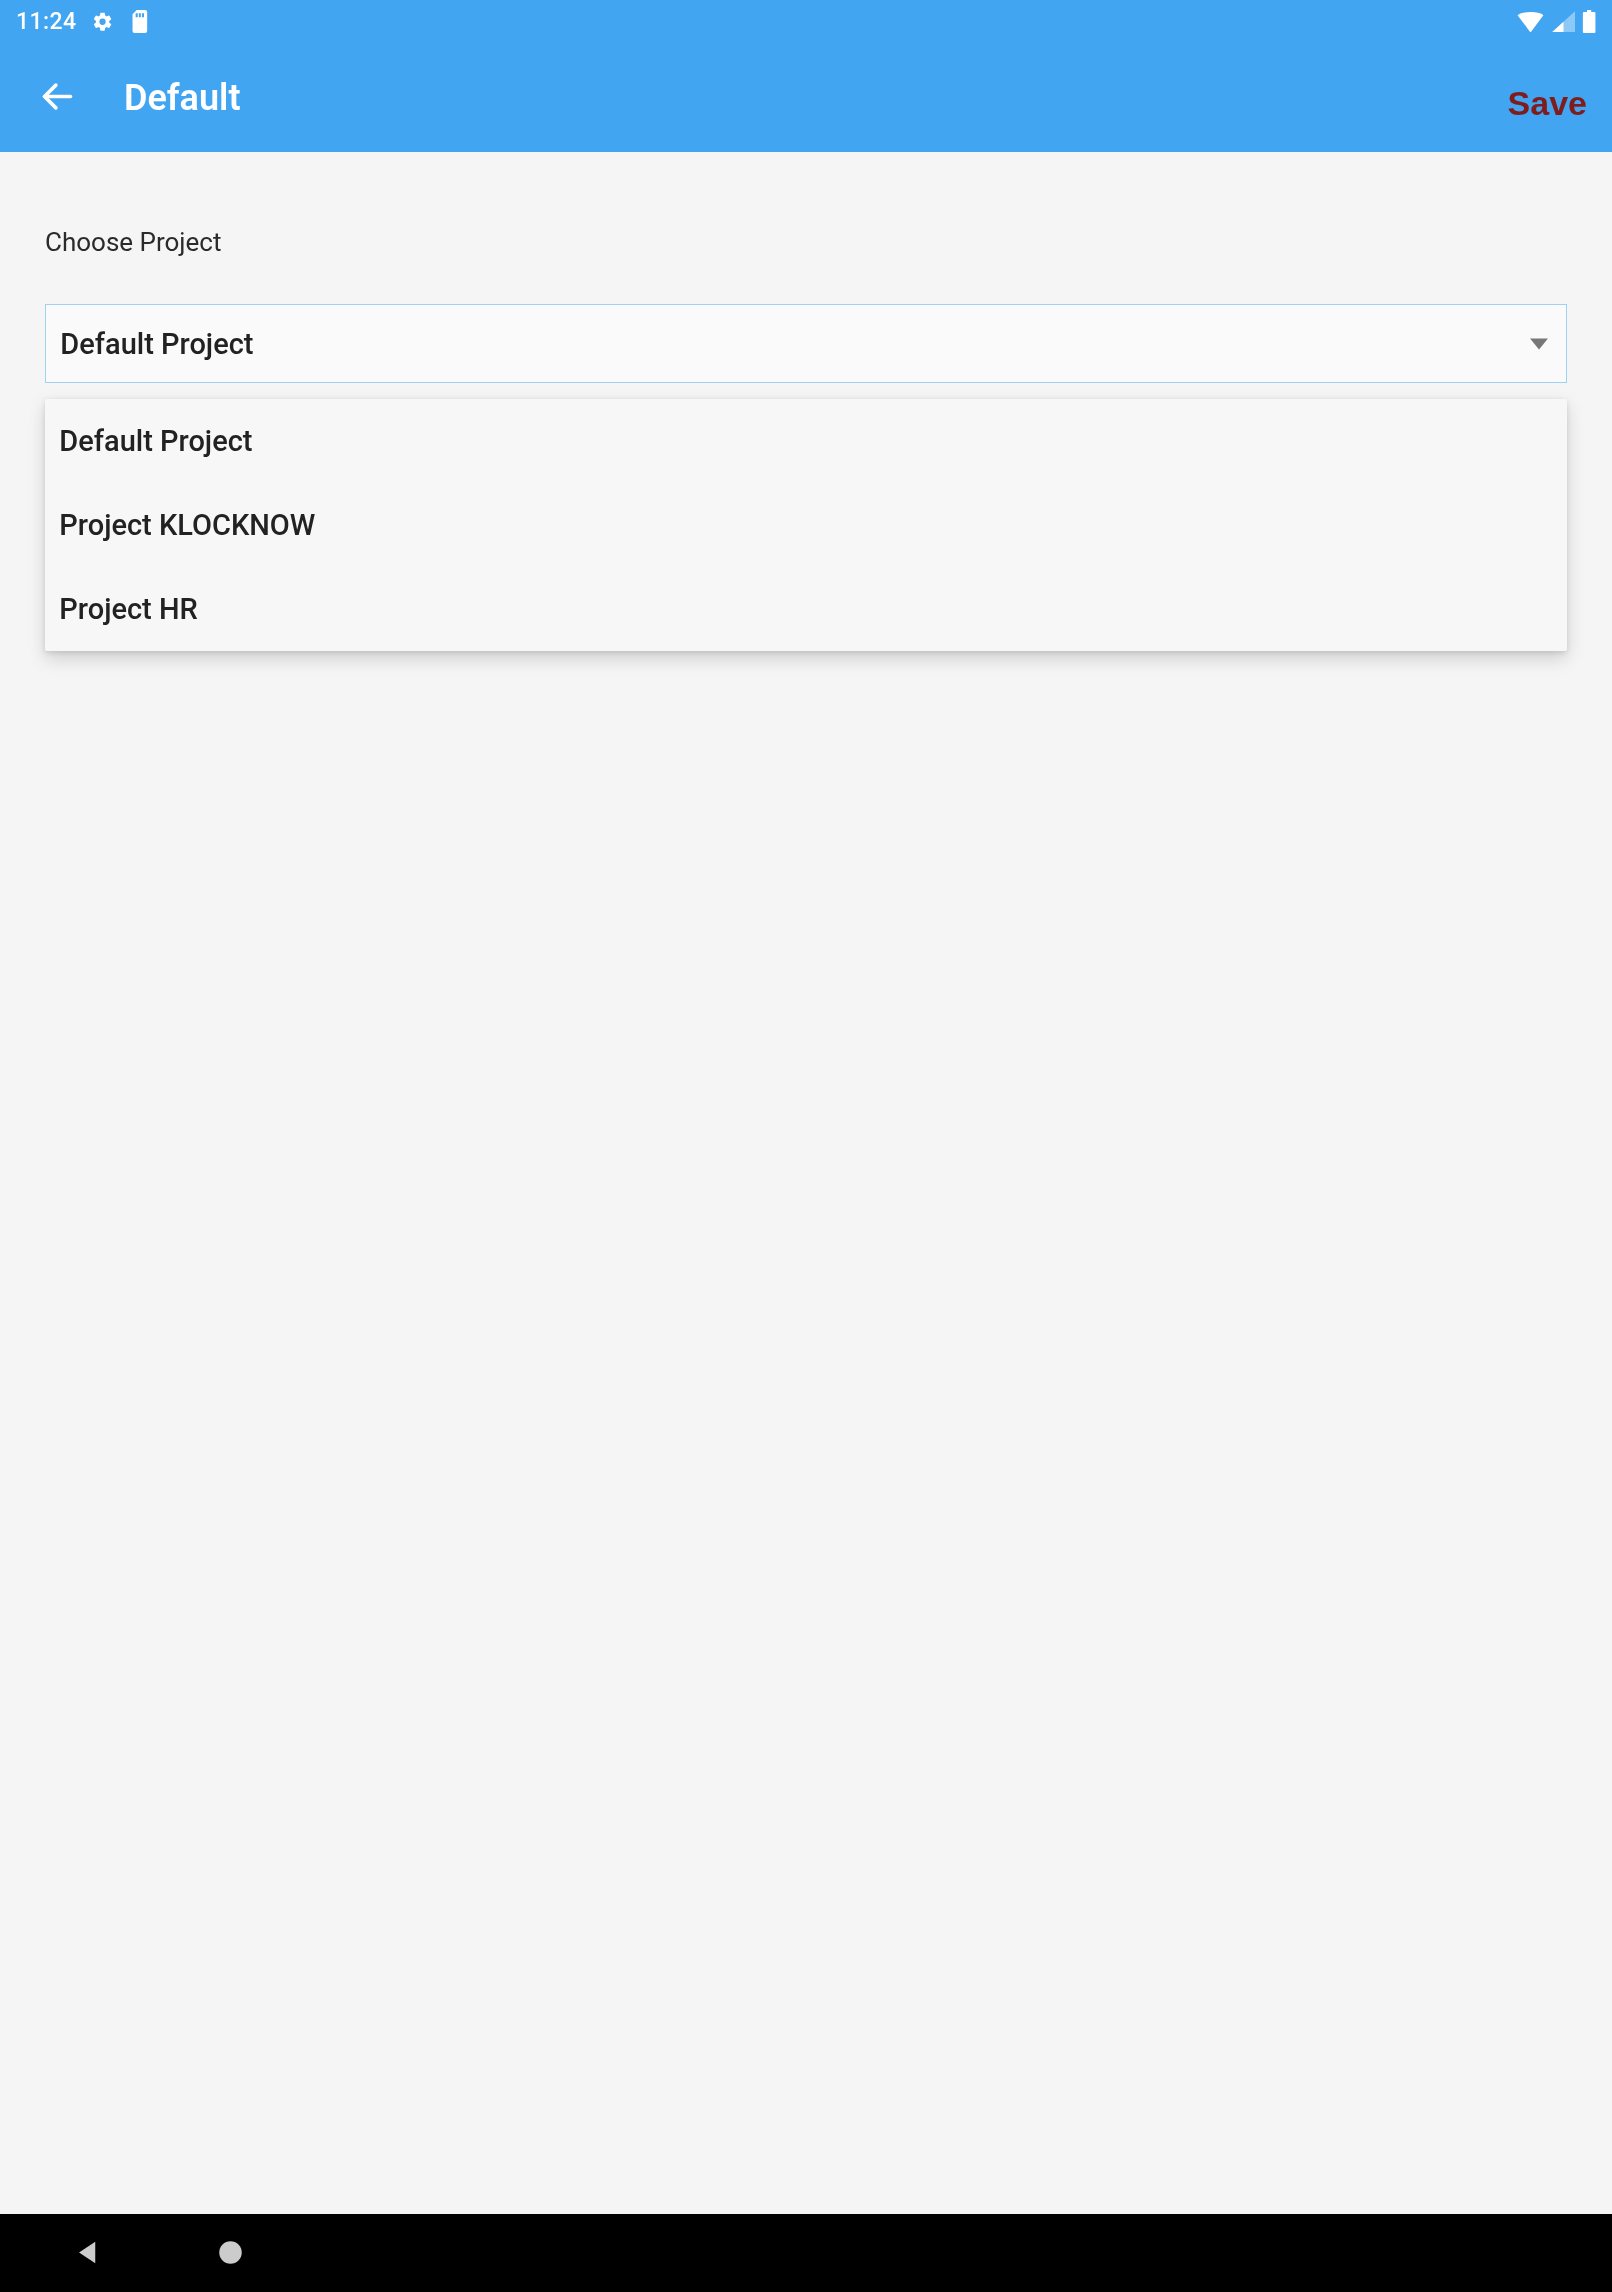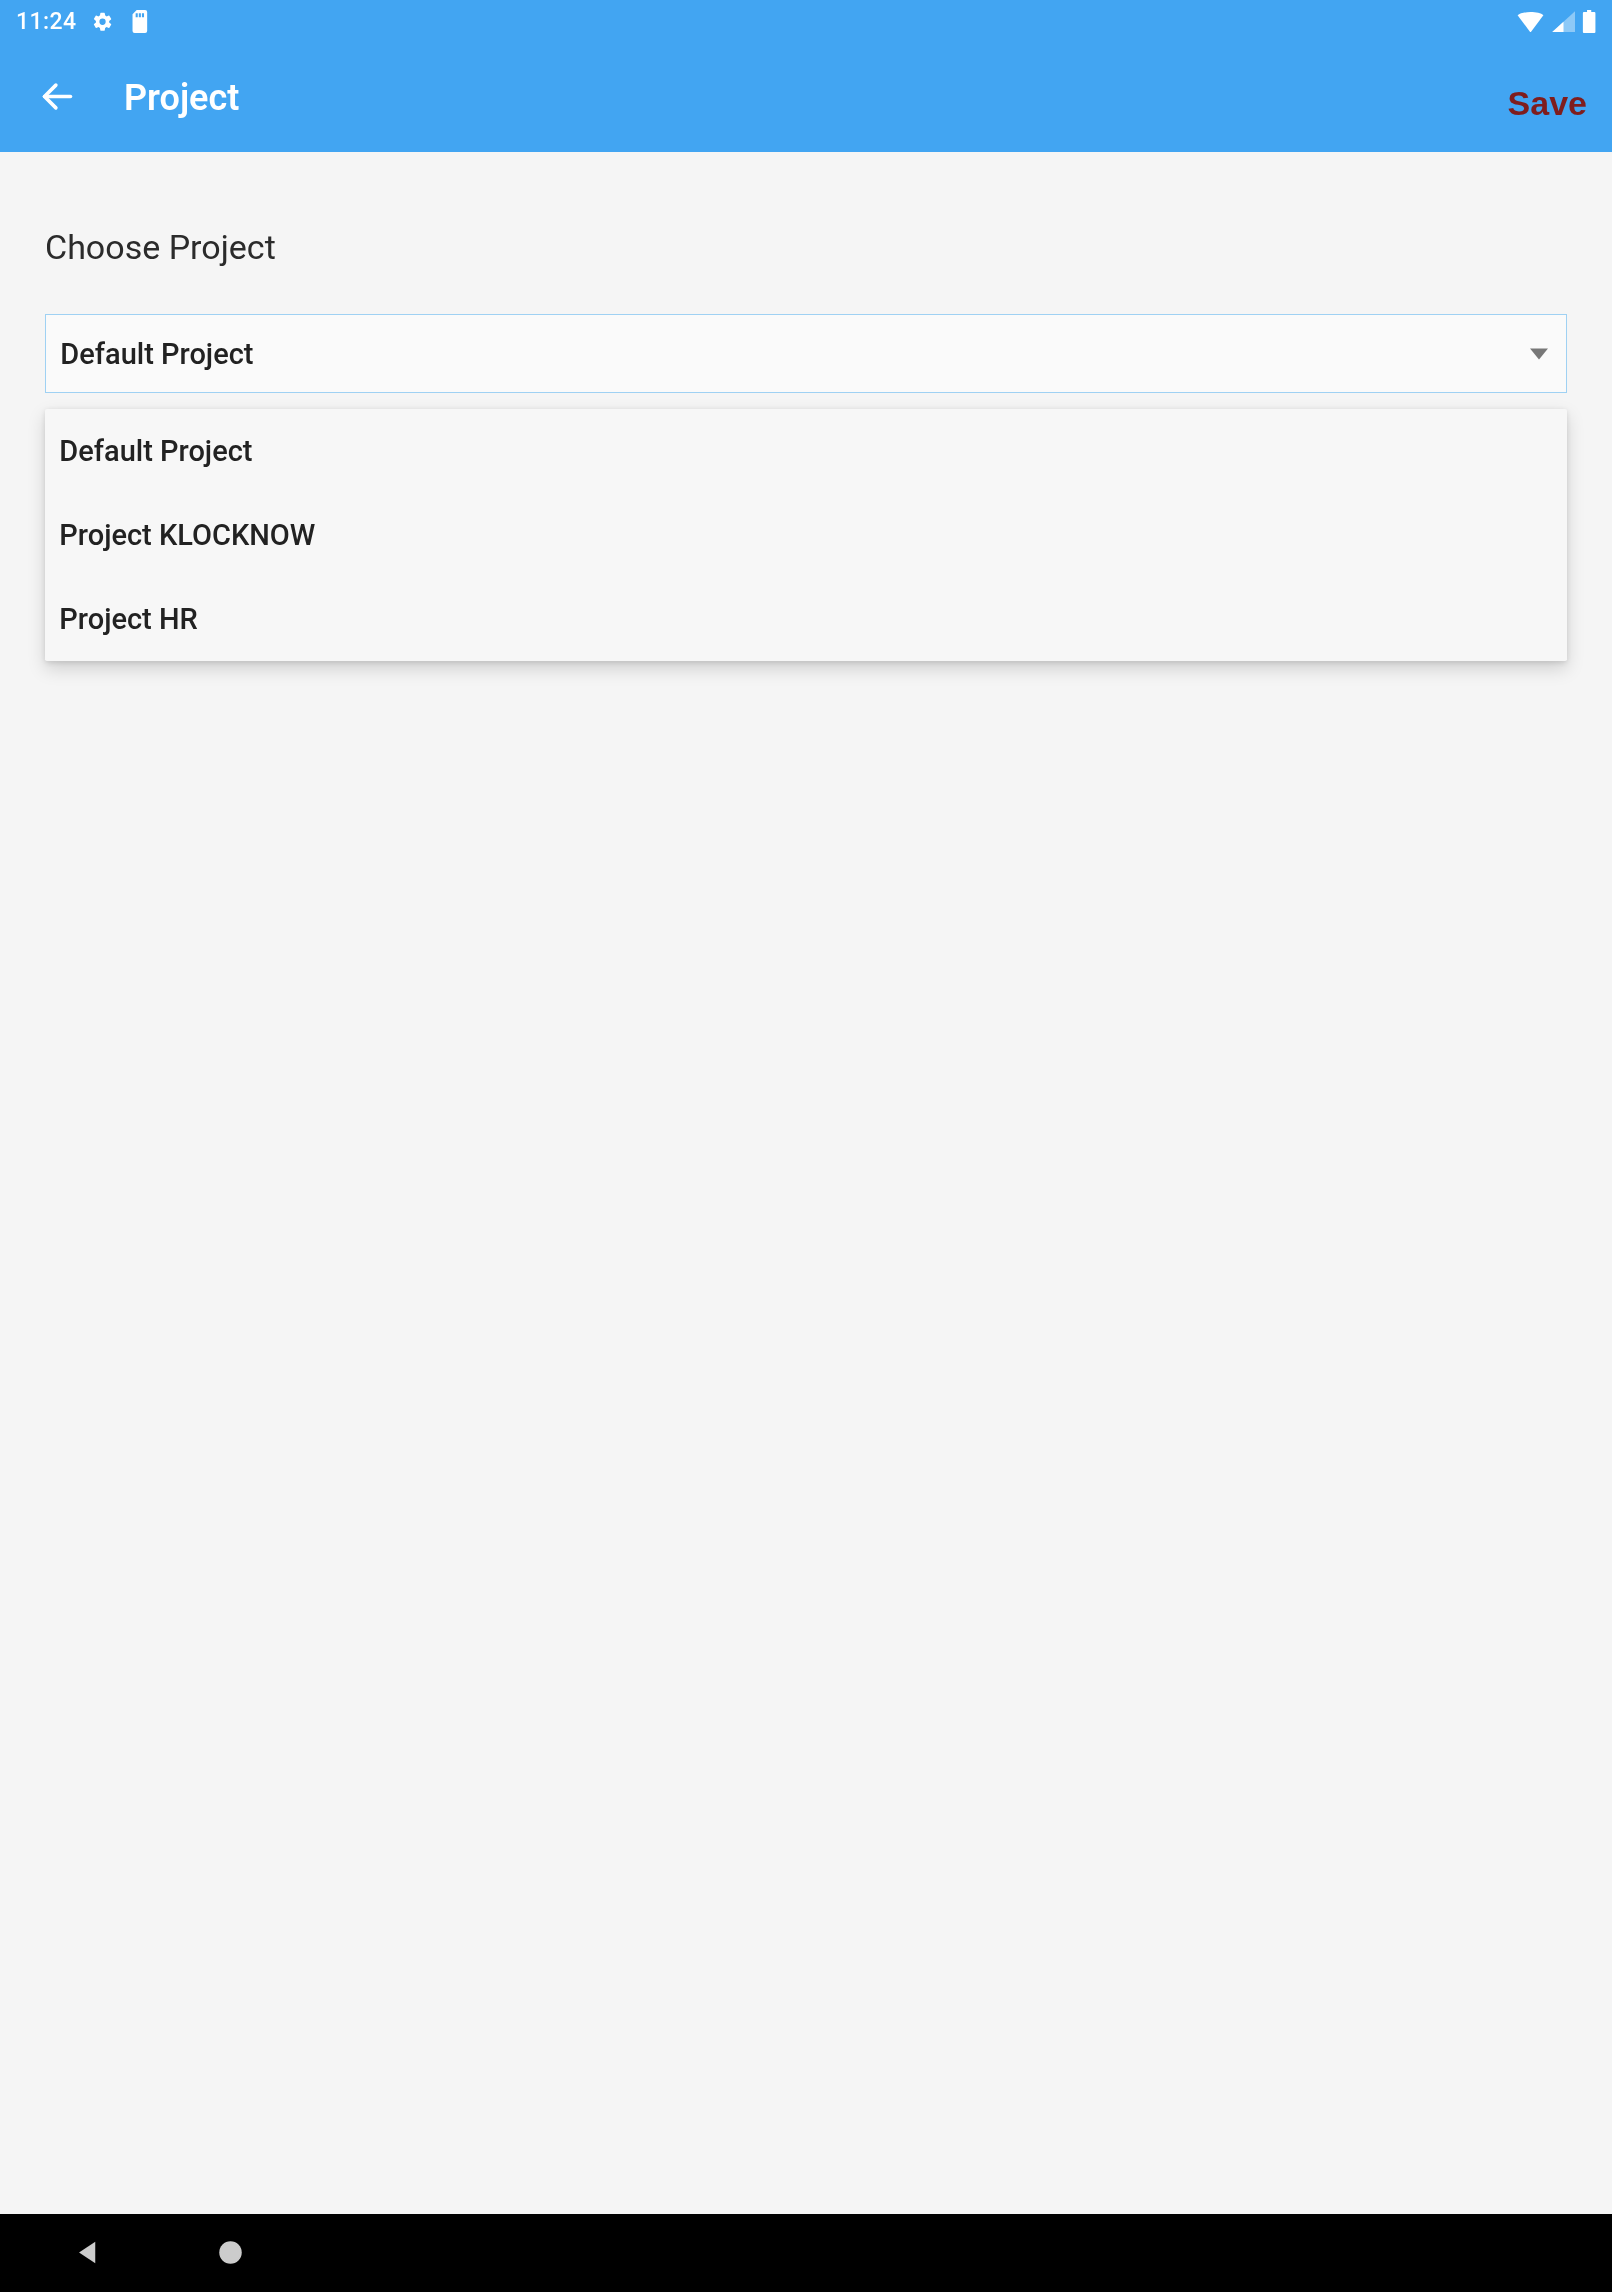--- a/index.html
+++ b/index.html
@@ -44,21 +44,21 @@
   .app-bar-left { display: flex; align-items: center; gap: 47px; }
   .app-title { font-size: 36px; font-weight: 600; }
   .save-btn { font-size: 34px; font-weight: 600; background: none; border: none; color: #7f1d1d; cursor: pointer; padding-top: 12.5px;}
   .back-btn { background: none; border: none; cursor: pointer; color: #fff; display: inline-flex; }
 
   
   .content {
     padding: 75px 45px 0 45px;
   }
   .section-label {
-    font-size: 34px;
+    font-size: 26px;
     color: #2b2b2b;
     font-weight: 400;
   }
 
   .select-box {
     margin-top: 47px;
     width: 100%;
     height: 79px;
     border: 0.9px solid #9fd1f3;
     background: #fafafa;
@@ -147,21 +147,21 @@
 <div class="app-bar">
   <div class="app-bar-left">
     <button class="back-btn">
       <span>
         <svg width="39" height="39" viewBox="0 0 24 24" fill="none" stroke="#fff" stroke-width="2.2" stroke-linecap="round" stroke-linejoin="round">
             <line x1="20" y1="12" x2="4" y2="12"></line>
             <polyline points="11 5 4 12 11 19"></polyline>
           </svg>
       </span>
     </button>
-    <span class="app-title">Project</span>
+    <span class="app-title">Default</span>
   </div>
   <button class="save-btn">Save</button>
 </div>
 
 <div class="content">
   <div class="section-label">Choose Project</div>
 
   <div class="select-box">
     <span class="select-value">Default Project</span>
     <span class="select-caret">

